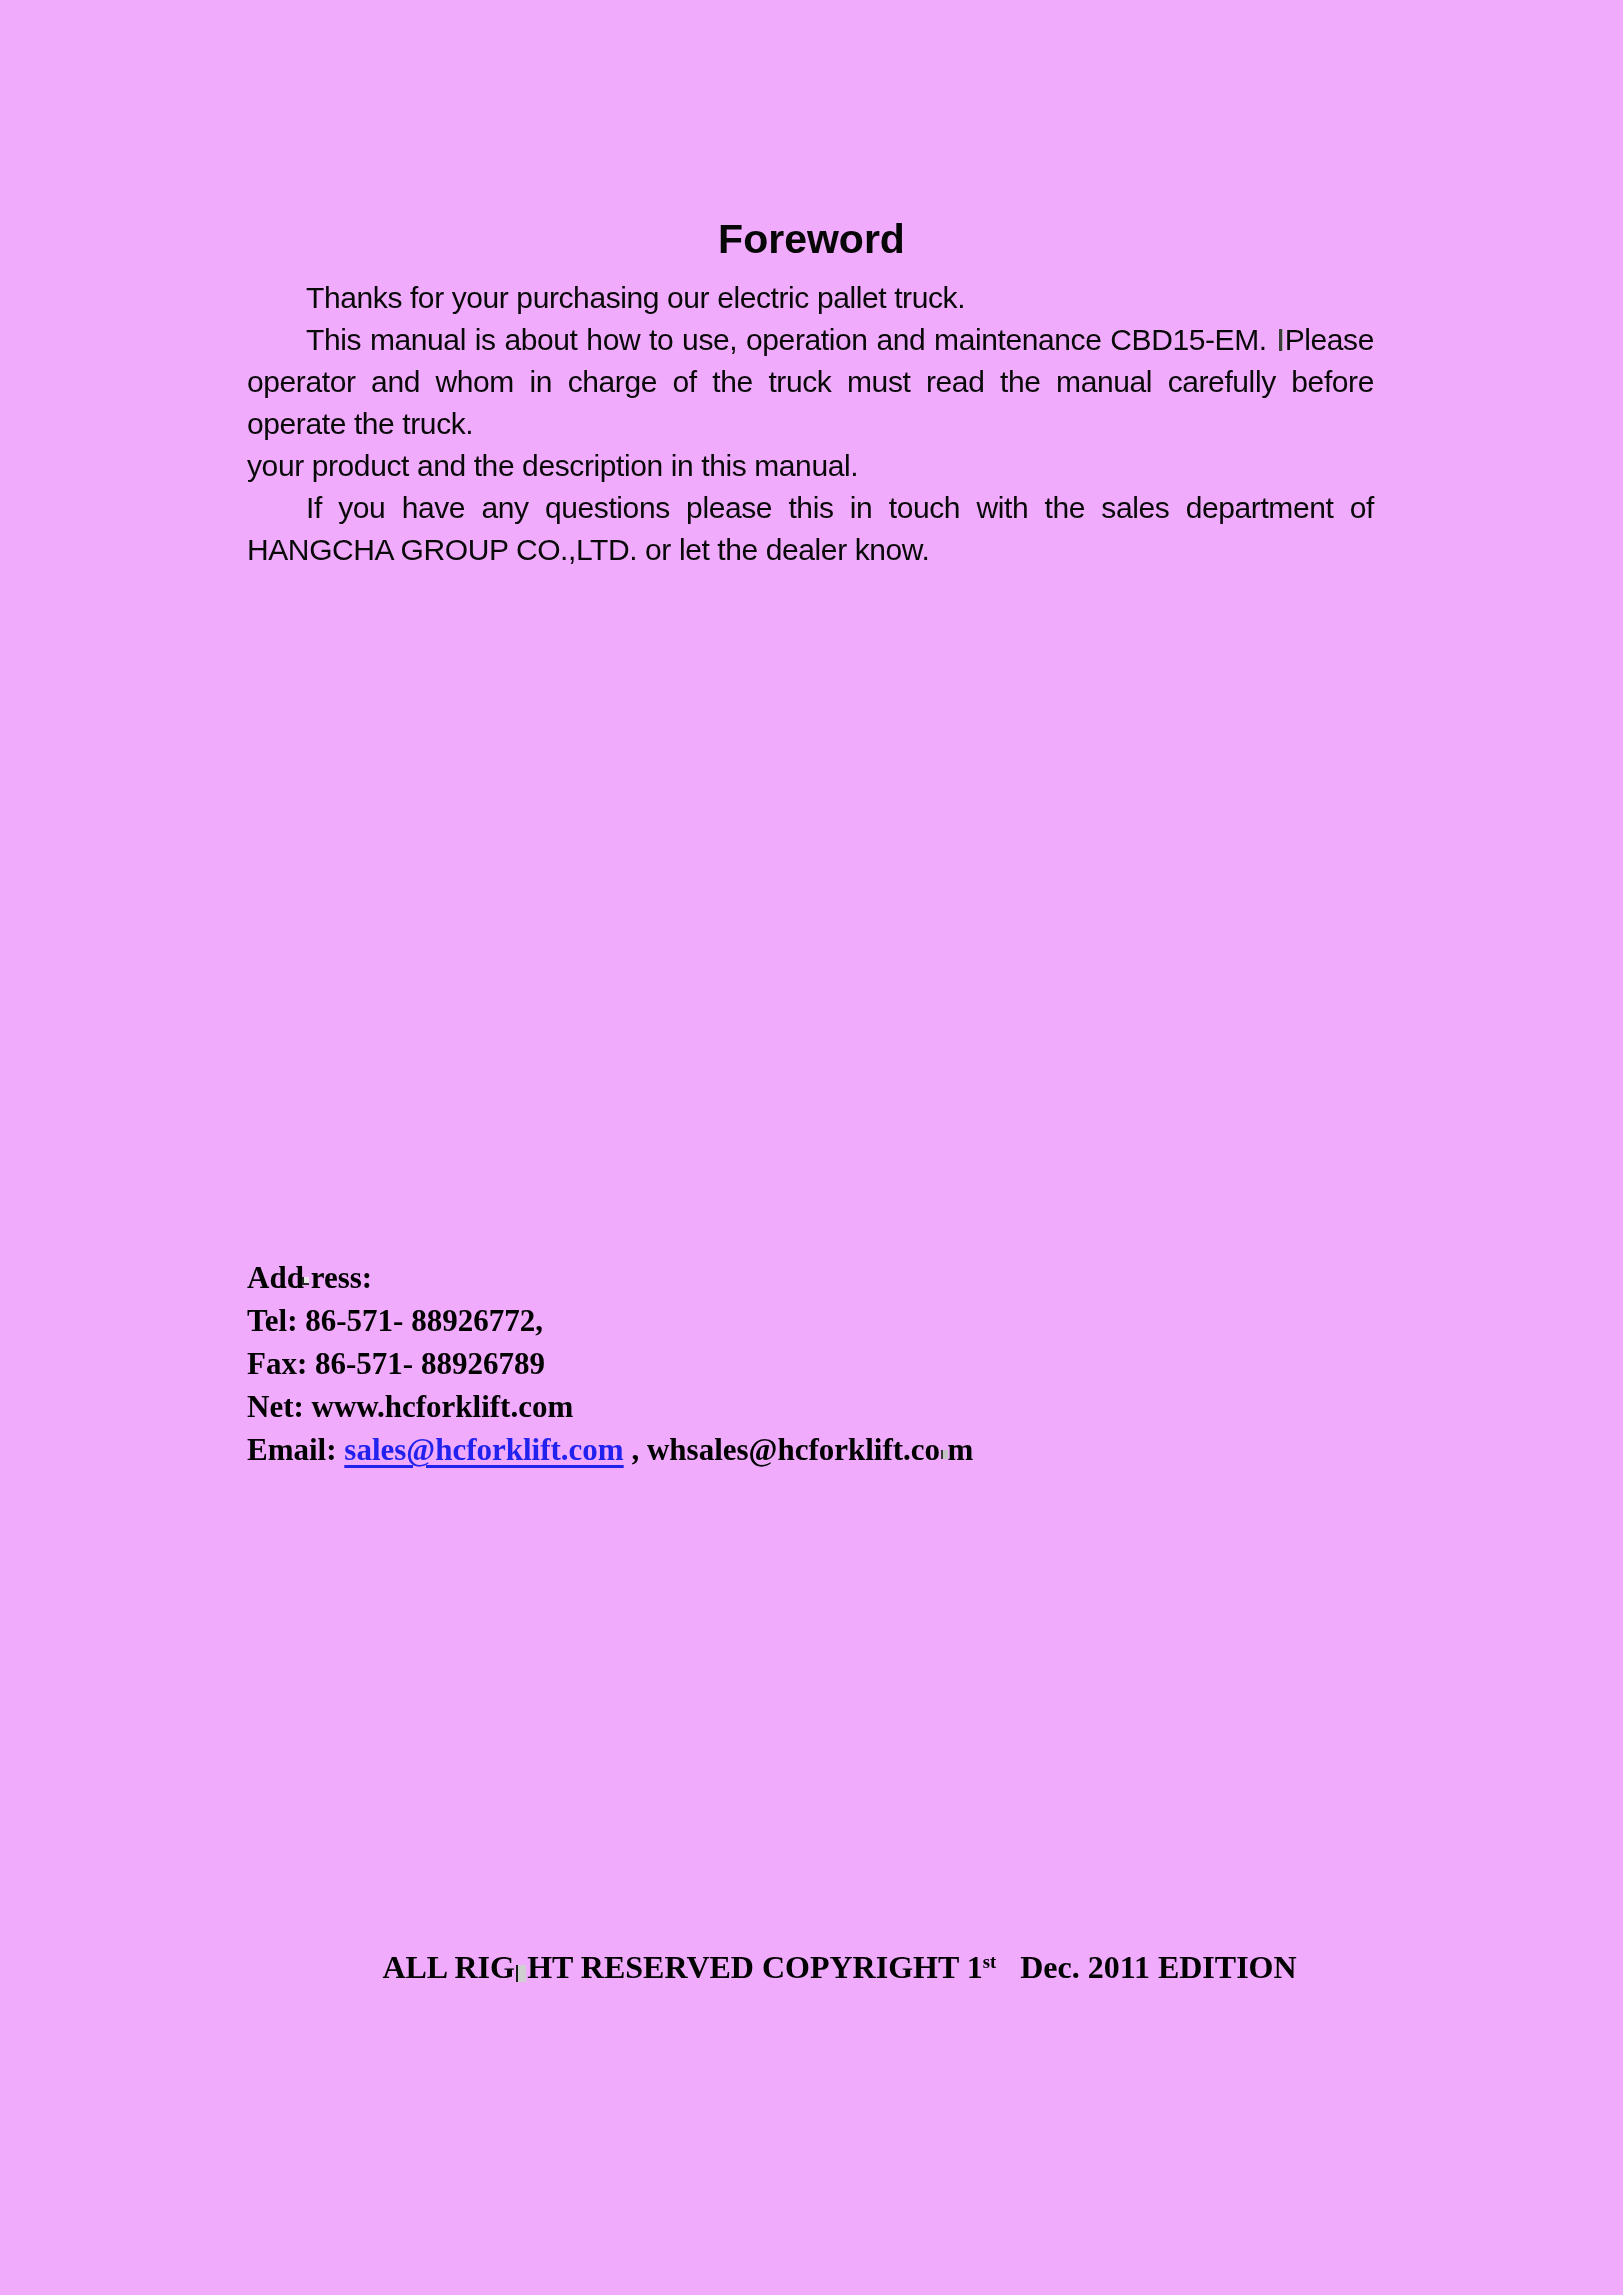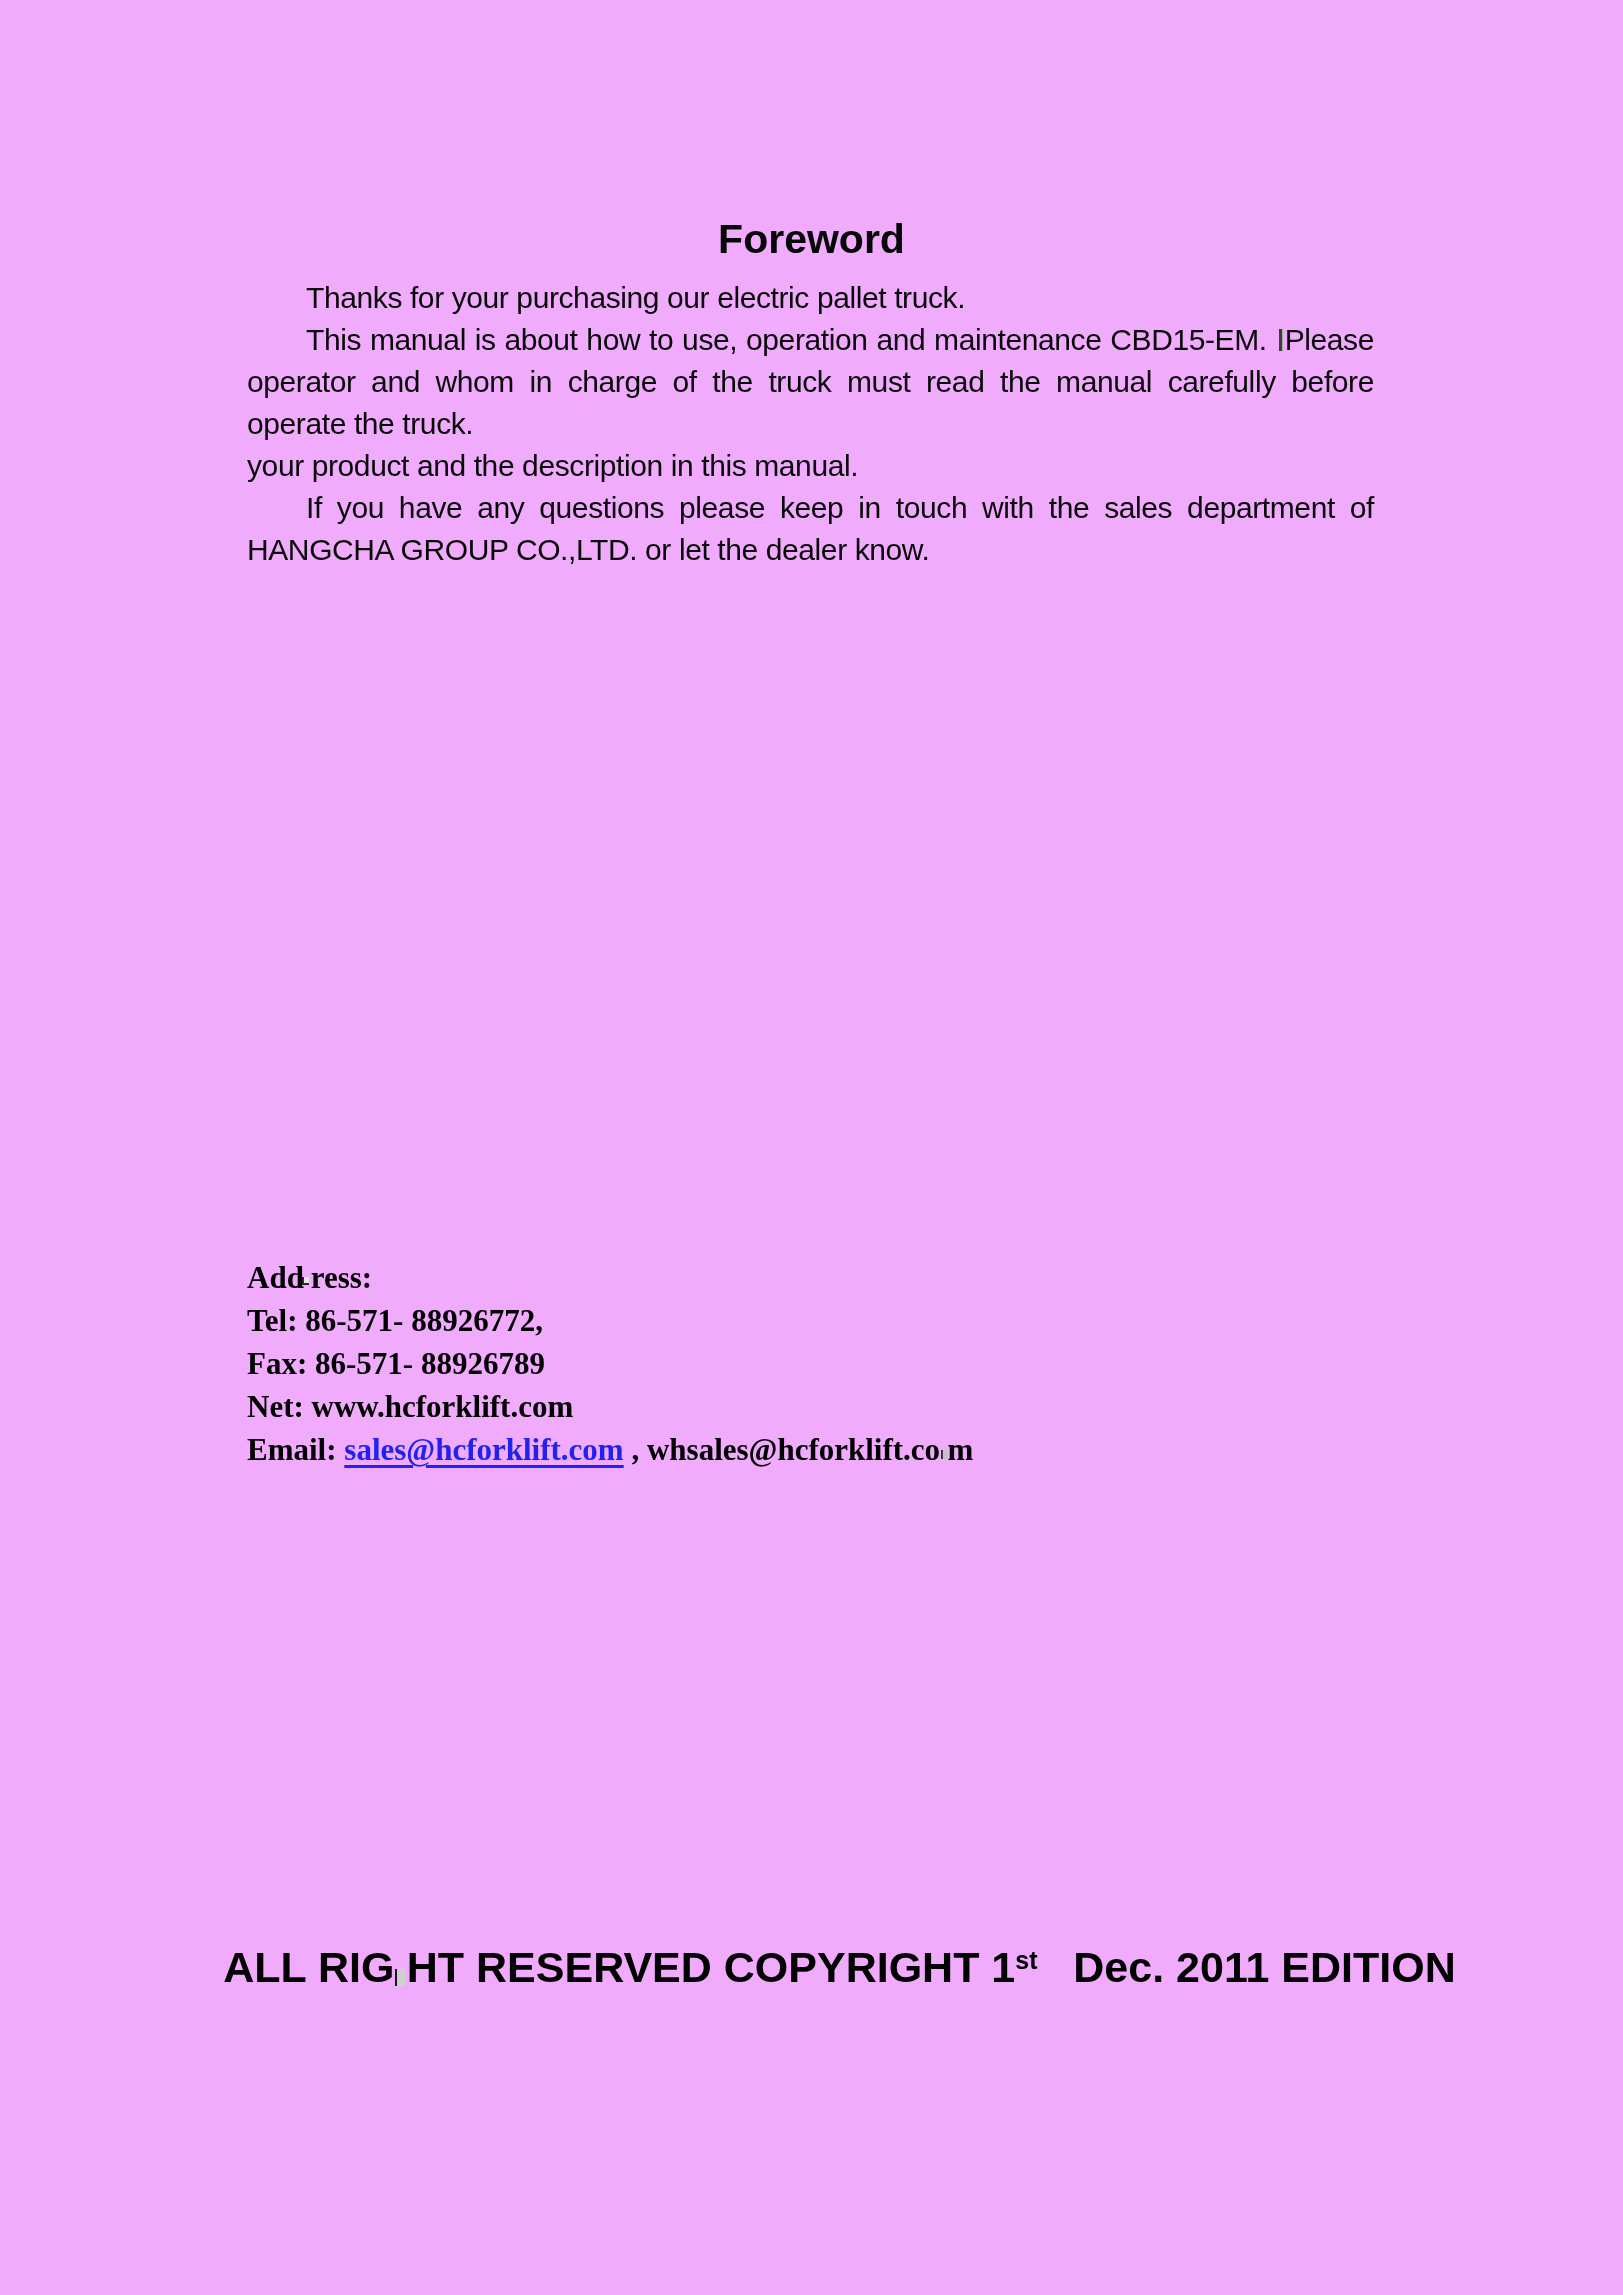--- a/index.html
+++ b/index.html
@@ -48,23 +48,23 @@
     font-size: 31px;
     line-height: 43px;
     color: #020202;
   }
   .contact .line { min-height: 43px; }
   .copyright {
     position: absolute;
     top: 1945px; left: 0; width: 100%;
     padding-left: 56px;
     box-sizing: border-box;
-    font-family: Liberation Sans, sans-serif;
+    font-family: Liberation Serif, serif;
     font-weight: 700;
-    font-size: 43px;
+    font-size: 32px;
     line-height: 44px;
     color: #020202;
   }
   .copyright .line { white-space: pre-wrap; }
   .link {
     color: #2222ee;
     text-decoration: underline;
     text-decoration-color: #2222ee;
     text-decoration-thickness: 2.7px;
     text-underline-offset: 4.8px;
@@ -115,21 +115,21 @@
 <body>
 
 <div class="page">
   <h1 class="doc-title">Foreword</h1>
   <div class="body-text">
       <div class="line indent"><span class="">Thanks for your purchasing our electric pallet truck.</span></div>
       <div class="line justify indent"><span class="">This manual is about how to use, operation and maintenance CBD15-EM. </span><span class="artifact-bar"></span><span class="">Please</span></div>
       <div class="line justify"><span class="">operator and whom in charge of the truck must read the manual carefully before</span></div>
       <div class="line"><span class="">operate the truck.</span></div>
       <div class="line"><span class="">your product and the description in this manual.</span></div>
-      <div class="line justify indent"><span class="">If you have any questions please keep in touch with the sales department of</span></div>
+      <div class="line justify indent"><span class="">If you have any questions please this in touch with the sales department of</span></div>
       <div class="line"><span class="">HANGCHA GROUP CO.,LTD. or let the dealer know.</span></div>
     </div>
   <div class="contact">
       <div class="line"><span class="">Add</span><span class="artifact-tiny"></span><span class="">ress:</span></div>
       <div class="line"><span class="">Tel: 86-571- 88926772,</span></div>
       <div class="line"><span class="">Fax: 86-571- 88926789</span></div>
       <div class="line"><span class="">Net: www.hcforklift.com</span></div>
       <div class="line"><span class="">Email: </span><span class="link">sales@hcforklift.com</span><span class=""> , whsales@hcforklift.co</span><span class="artifact-dot"></span><span class="">m</span></div>
     </div>
   <div class="copyright">

